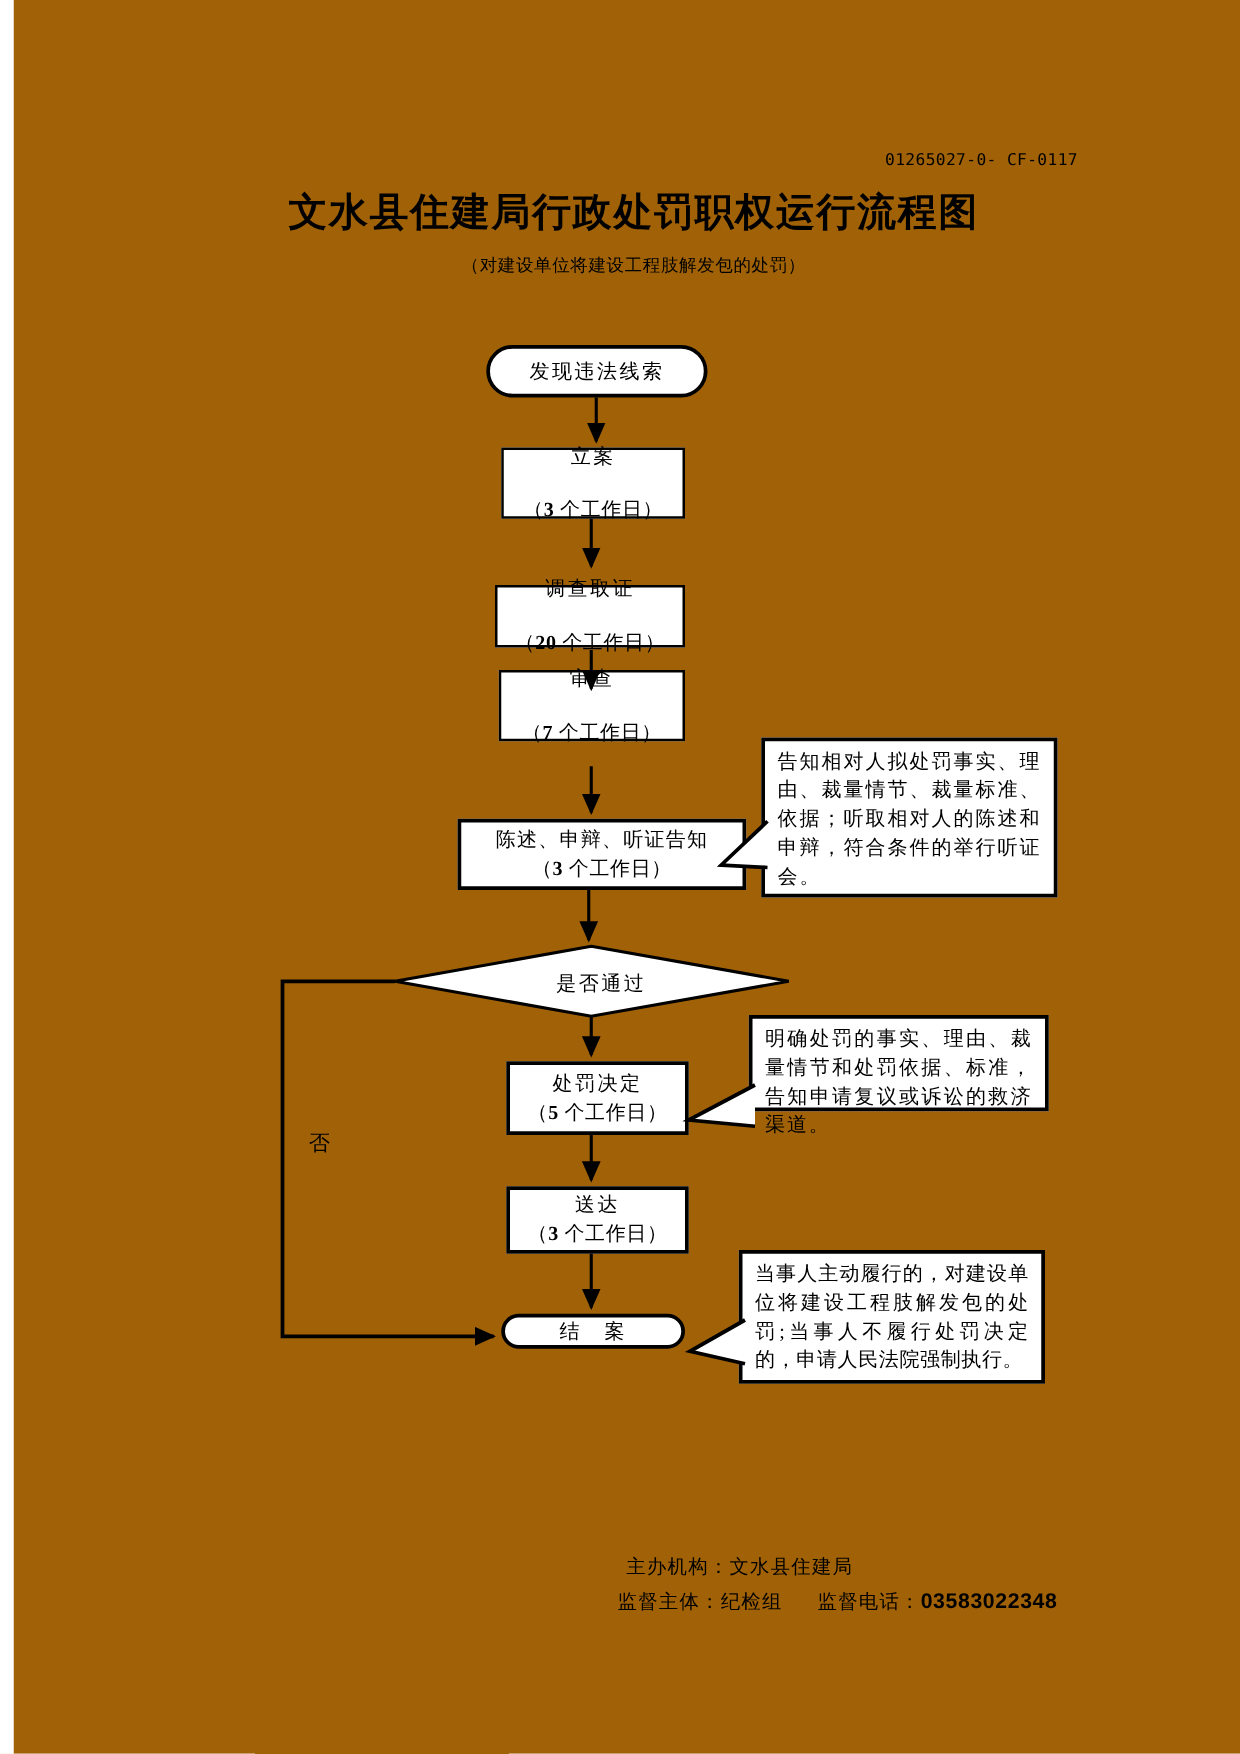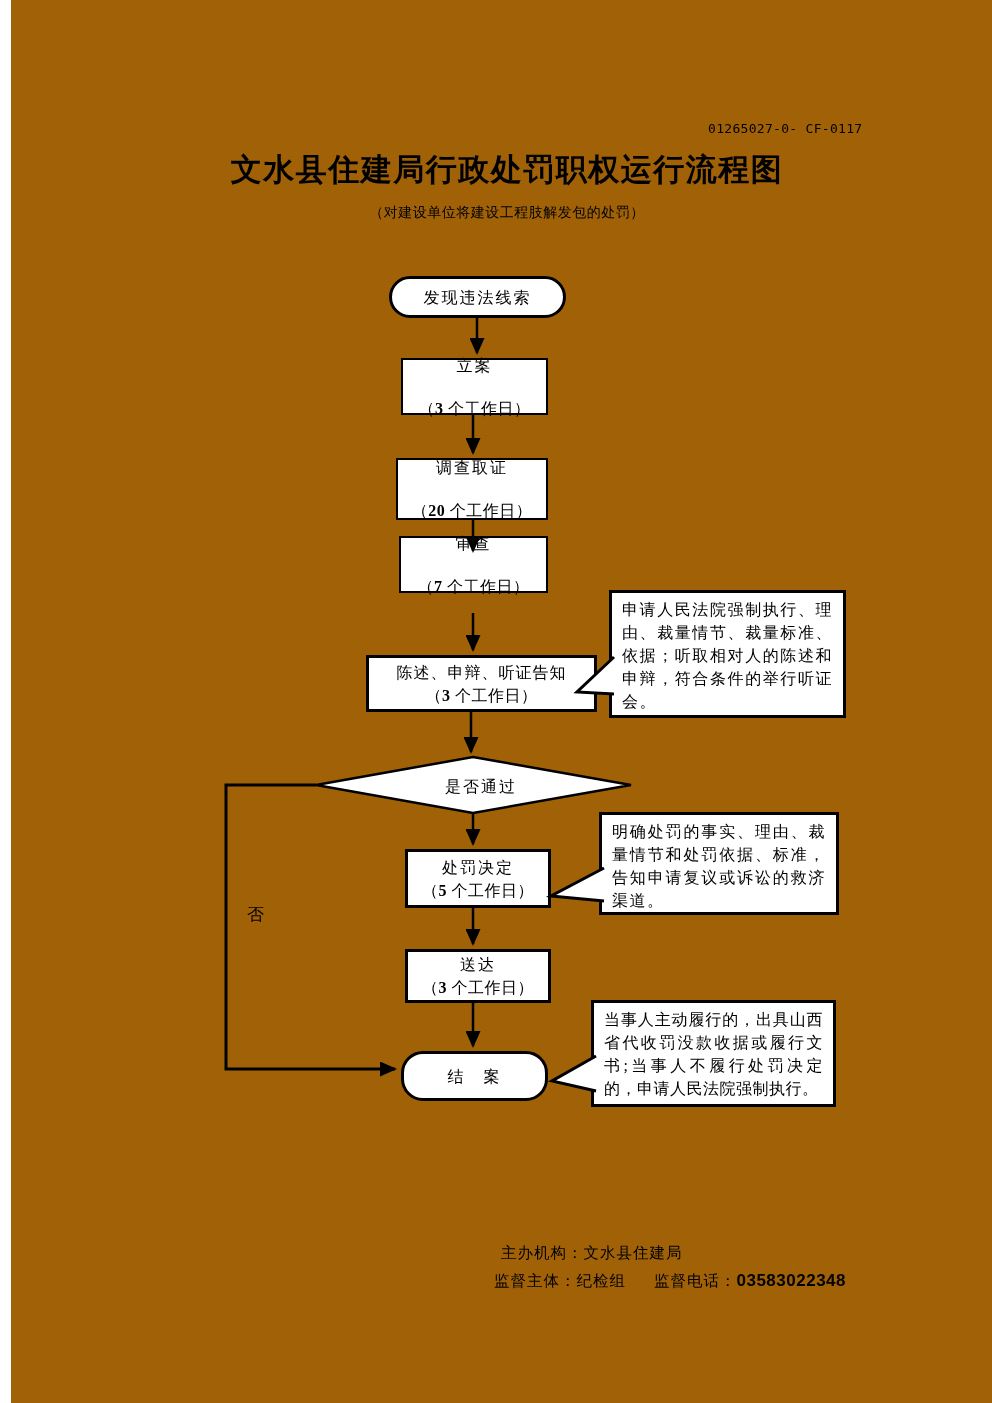--- a/index.html
+++ b/index.html
@@ -49,21 +49,21 @@
 
   <div class="node oval" style="left:378px;top:276px;width:177px;height:42px;">
     <span>发现违法线索</span>
   </div>
 
   <div class="node box thin" style="left:390px;top:358px;width:147px;height:57px;">
     <div class="nm">立案</div>
     <div class="dur"><span>（</span><b>3</b><span> 个工作日）</span></div>
   </div>
 
-  <div class="node box thin" style="left:385px;top:458px;width:152px;height:62px;">
+  <div class="node box thin" style="left:385px;top:468px;width:152px;height:50px;">
     <div class="nm">调查取证</div>
     <div class="dur"><span>（</span><b>20</b><span> 个工作日）</span></div>
   </div>
 
   <div class="node box thin" style="left:388px;top:536px;width:149px;height:57px;">
     <div class="nm">审查</div>
     <div class="dur"><span>（</span><b>7</b><span> 个工作日）</span></div>
   </div>
 
   <div class="node box" style="left:355px;top:655px;width:231px;height:57px;letter-spacing:1px;">
@@ -74,36 +74,36 @@
   <div class="node box" style="left:394px;top:849px;width:146px;height:59px;">
     <div class="nm">处罚决定</div>
     <div class="dur"><span>（</span><b>5</b><span> 个工作日）</span></div>
   </div>
 
   <div class="node box" style="left:394px;top:949px;width:146px;height:54px;">
     <div class="nm">送达</div>
     <div class="dur"><span>（</span><b>3</b><span> 个工作日）</span></div>
   </div>
 
-  <div class="node oval" style="left:390px;top:1051px;width:147px;height:50px;">
+  <div class="node oval" style="left:390px;top:1051px;width:147px;height:28px;">
     <span>结　案</span>
   </div>
 
   <div class="no-label">否</div>
 
   <div class="ann" style="left:598px;top:590px;width:237px;height:128px;">
-    <span>申请人民法院强制执行、理由、裁量情节、裁量标准、依据；听取相对人的陈述和申辩，符合条件的举行听证会。</span>
+    <span>告知相对人拟处罚事实、理由、裁量情节、裁量标准、依据；听取相对人的陈述和申辩，符合条件的举行听证会。</span>
   </div>
 
-  <div class="ann" style="left:588px;top:812px;width:240px;height:103px;">
+  <div class="ann" style="left:588px;top:812px;width:240px;height:77px;">
     <span>明确处罚的事实、理由、裁量情节和处罚依据、标准，告知申请复议或诉讼的救济渠道。</span>
   </div>
 
   <div class="ann" style="left:580px;top:1000px;width:245px;height:107px;letter-spacing:0.5px;">
-    <span>当事人主动履行的，出具山西省代收罚没款收据或履行文书;当事人不履行处罚决定的，申请人民法院强制执行。</span>
+    <span>当事人主动履行的，对建设单位将建设工程肢解发包的处罚;当事人不履行处罚决定的，申请人民法院强制执行。</span>
   </div>
 
   <svg class="overlay" width="992" height="1403" viewBox="0 0 992 1403">
     <defs>
       <marker id="arr" markerUnits="userSpaceOnUse" markerWidth="17" markerHeight="15" refX="15" refY="7.5" orient="auto">
         <path d="M0,0 L17,7.5 L0,15 Z" fill="#000"></path>
       </marker>
     </defs>
 
     <polygon class="diamond" points="462,757 620,785 462,813 305,785"></polygon>

